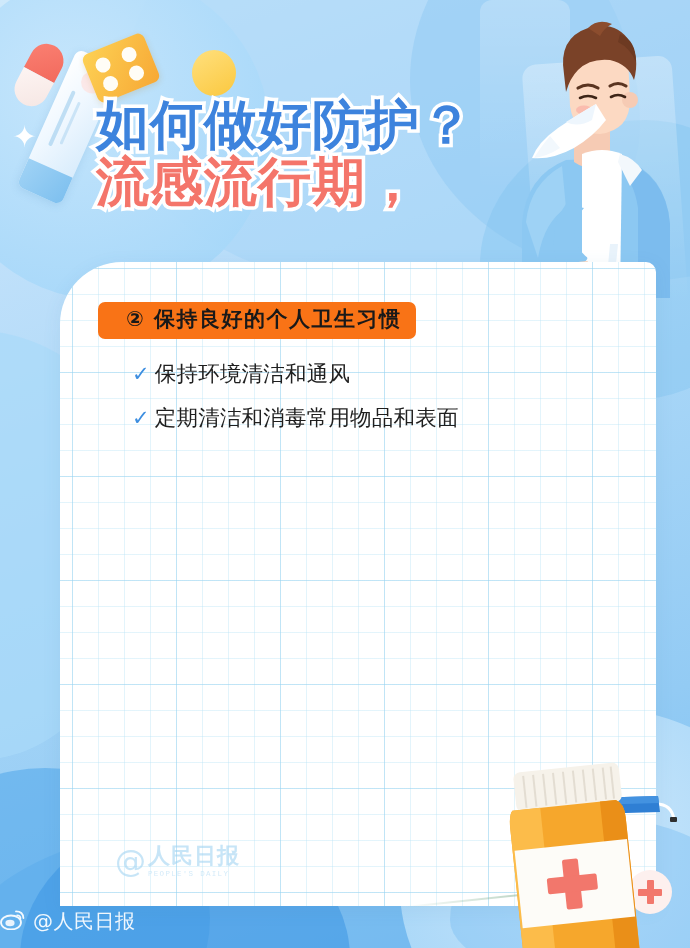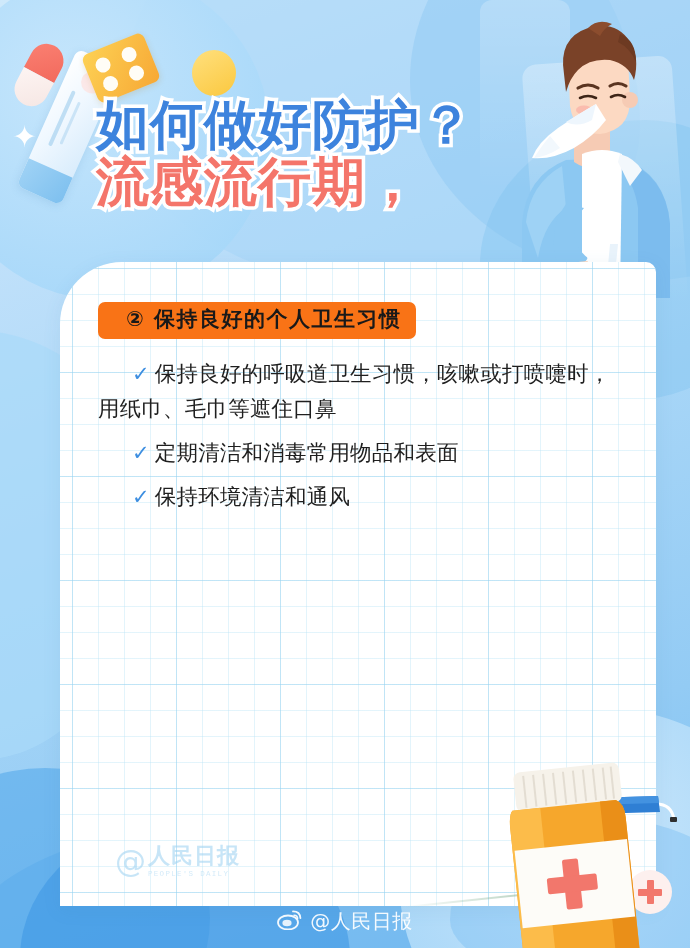--- a/index.html
+++ b/index.html
@@ -331,21 +331,21 @@
     width: 230px; height: 2px;
     background: linear-gradient(90deg, rgba(90,160,120,0), #7fae8e);
     transform: rotate(-6deg);
     z-index: 5;
   }
 
   
   .bottom-watermark {
     position: absolute;
     left: 0; right: 0; bottom: 14px;
-    display: flex; align-items: center; justify-content: center;
+    display: flex; align-items: center; justify-content: flex-start;
     gap: 7px;
     z-index: 8;
   }
   .bottom-watermark .wb-text {
     font-family: "DejaVu Sans", "Liberation Sans", sans-serif;
     font-size: 20px;
     color: rgba(255,255,255,.92);
     letter-spacing: .5px;
     line-height: 1;
   }
@@ -436,23 +436,22 @@
   <div class="blob blob-bottomleft1"></div>
   <div class="blob blob-bottomleft2"></div>
 
   <div class="card">
     <div class="grid"></div>
 
     <div class="card-inner">
       <div class="section-chip">② 保持良好的个人卫生习惯</div>
 
       <div class="bullet-list">
-        <div class="bullet"><span class="check">✓</span><span>保持良好的呼吸道卫生习惯，咳嗽或打喷嚏时，用纸巾、毛巾等遮住口鼻</span></div>
+        <div class="bullet"><span class="check">✓</span><span>保持环境清洁和通风</span></div>
         <div class="bullet"><span class="check">✓</span><span>定期清洁和消毒常用物品和表面</span></div>
-        <div class="bullet"><span class="check">✓</span><span>保持环境清洁和通风</span></div>
       </div>
     </div>
 
     <div class="card-watermark">
       <span class="wm-at">@</span>
       <div>
         <div class="wm-text">人民日报</div>
         <div class="wm-sub">PEOPLE'S DAILY</div>
       </div>
     </div>

